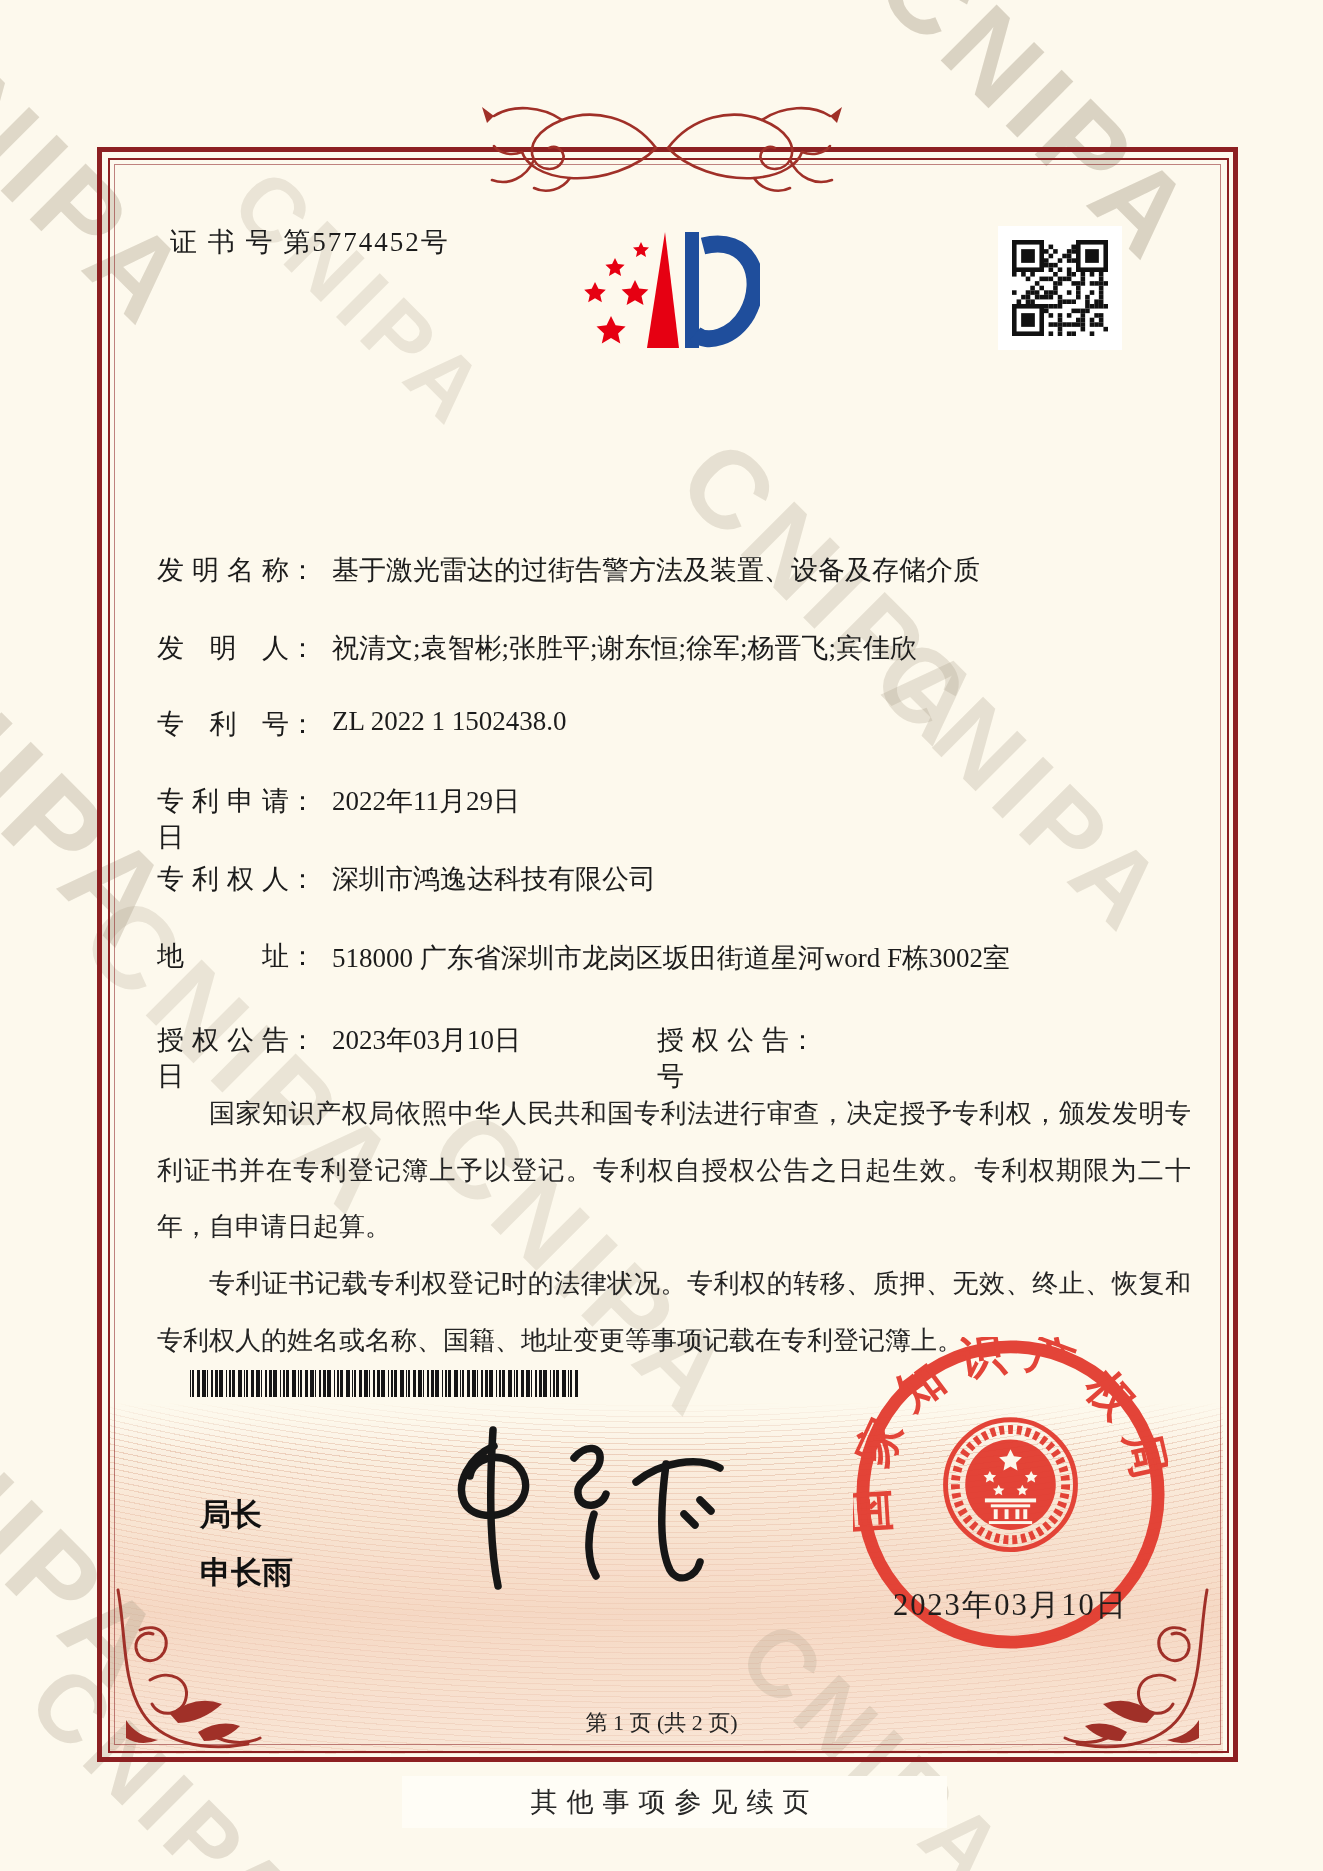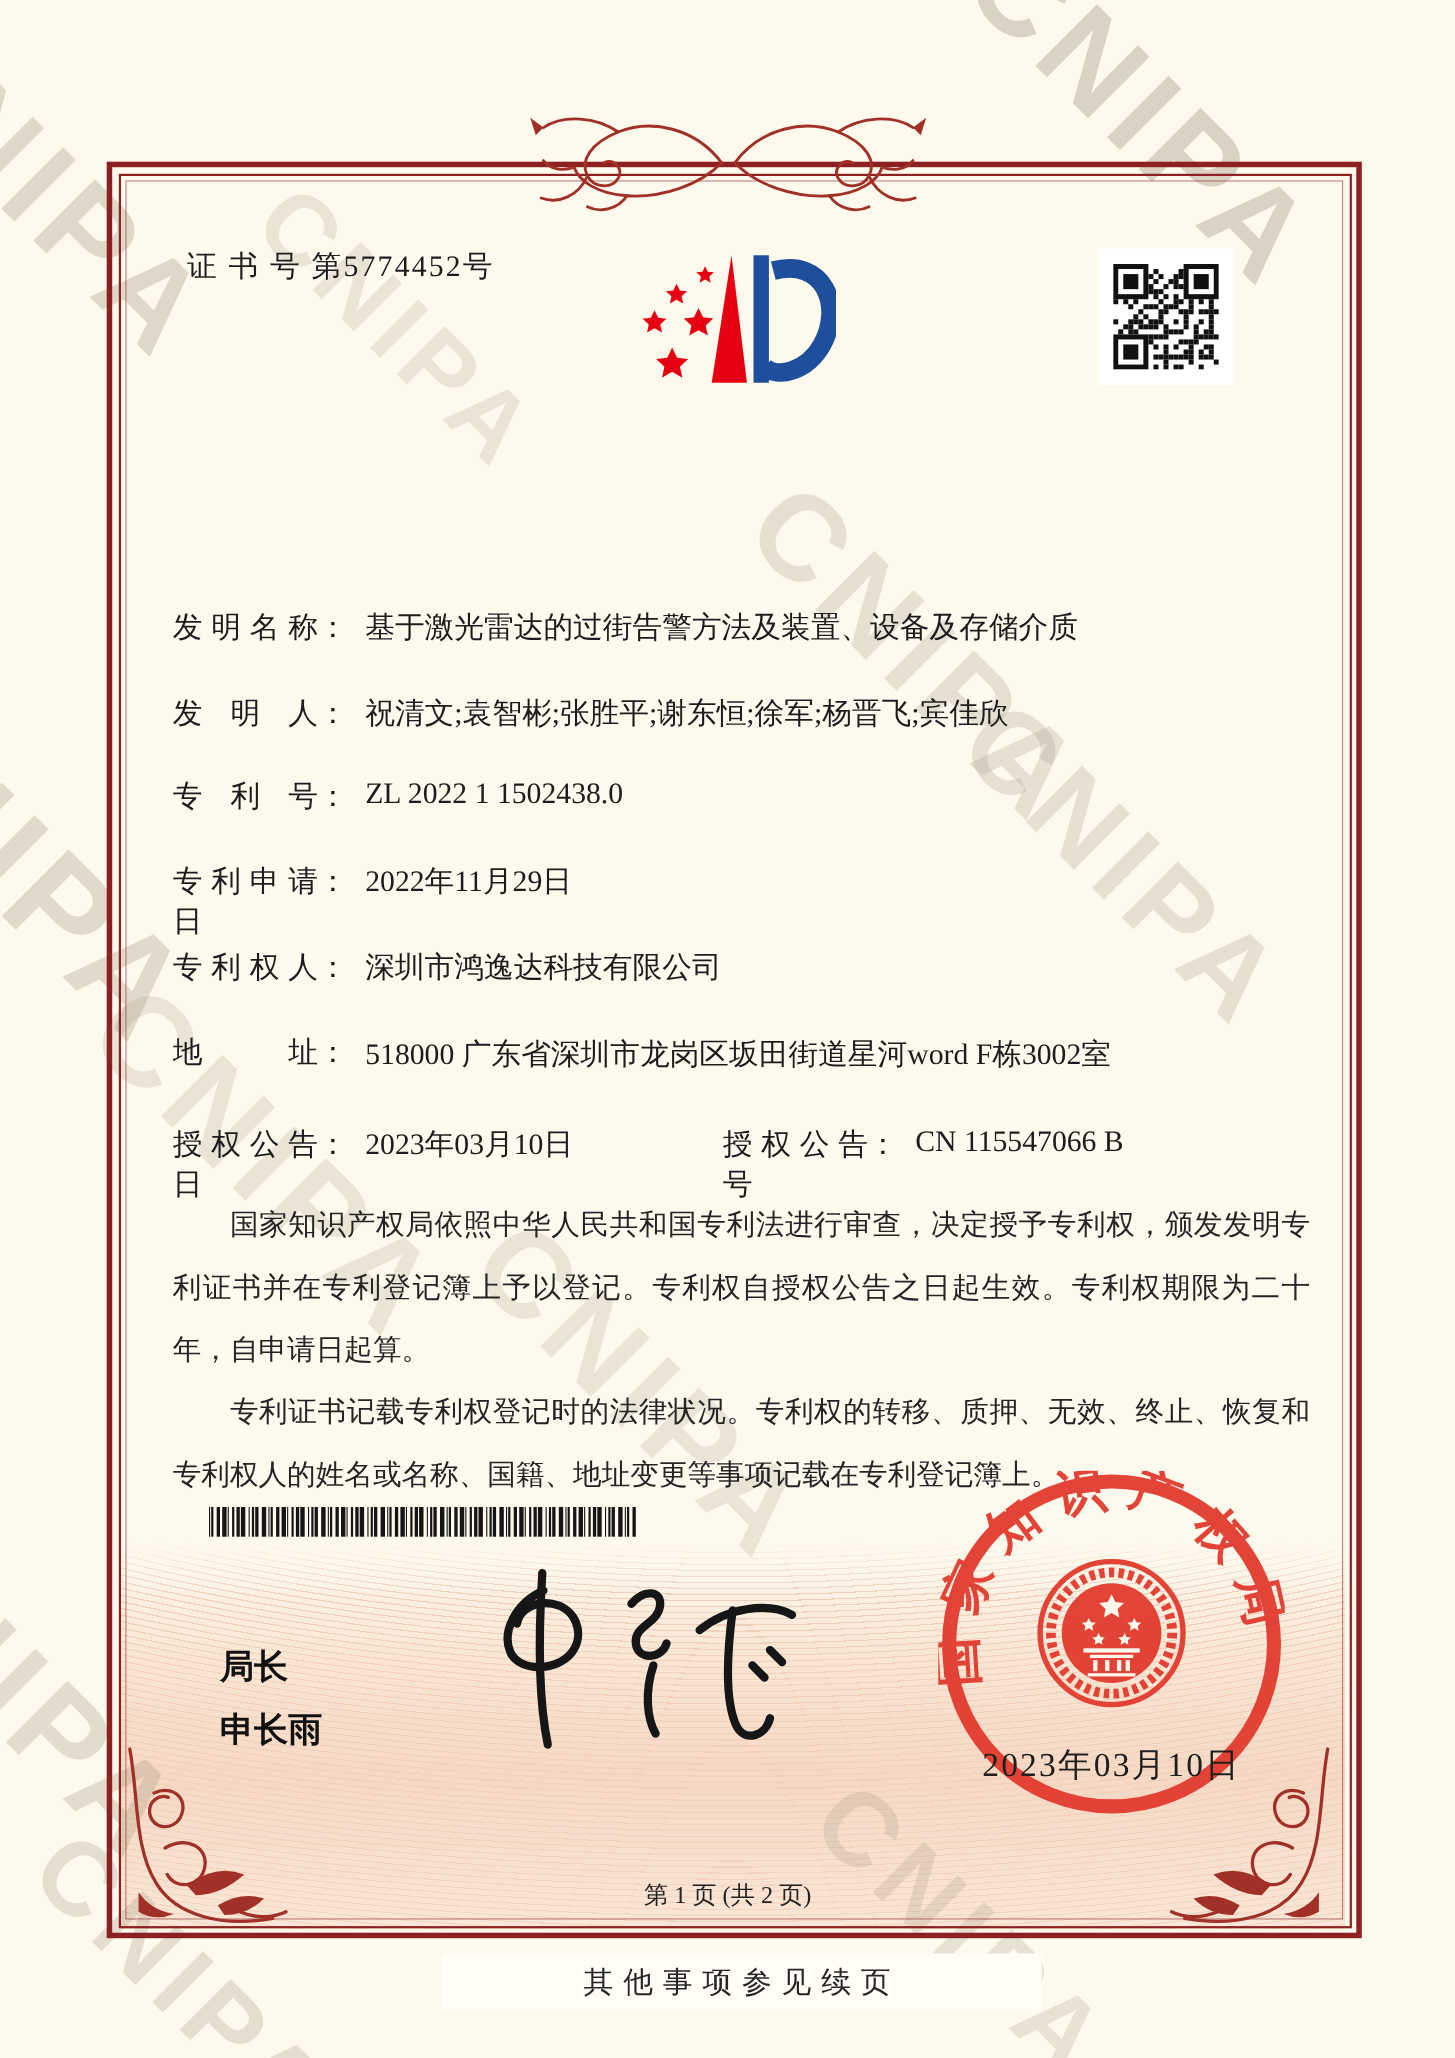--- a/index.html
+++ b/index.html
@@ -299,21 +299,20 @@
   </div>
   <div class="field-row" style="top:1022px">
     <span class="pair pair1">
       <span class="flabel">授权公告日</span>
         <span class="fcolon">：</span>
       <span class="fvalue">2023年03月10日</span>
     </span>
     <span class="pair">
       <span class="flabel">授权公告号</span>
         <span class="fcolon">：</span>
-      <span class="fvalue">CN 115547066 B</span>
     </span>
   </div>
 
   <div class="abs paras">
     <p>国家知识产权局依照中华人民共和国专利法进行审查，决定授予专利权，颁发发明专利证书并在专利登记簿上予以登记。专利权自授权公告之日起生效。专利权期限为二十年，自申请日起算。</p>
     <p>专利证书记载专利权登记时的法律状况。专利权的转移、质押、无效、终止、恢复和专利权人的姓名或名称、国籍、地址变更等事项记载在专利登记簿上。</p>
   </div>
 
   <div class="abs barcode">
       <i style="width: 1px; margin-right: 1px;"></i>

